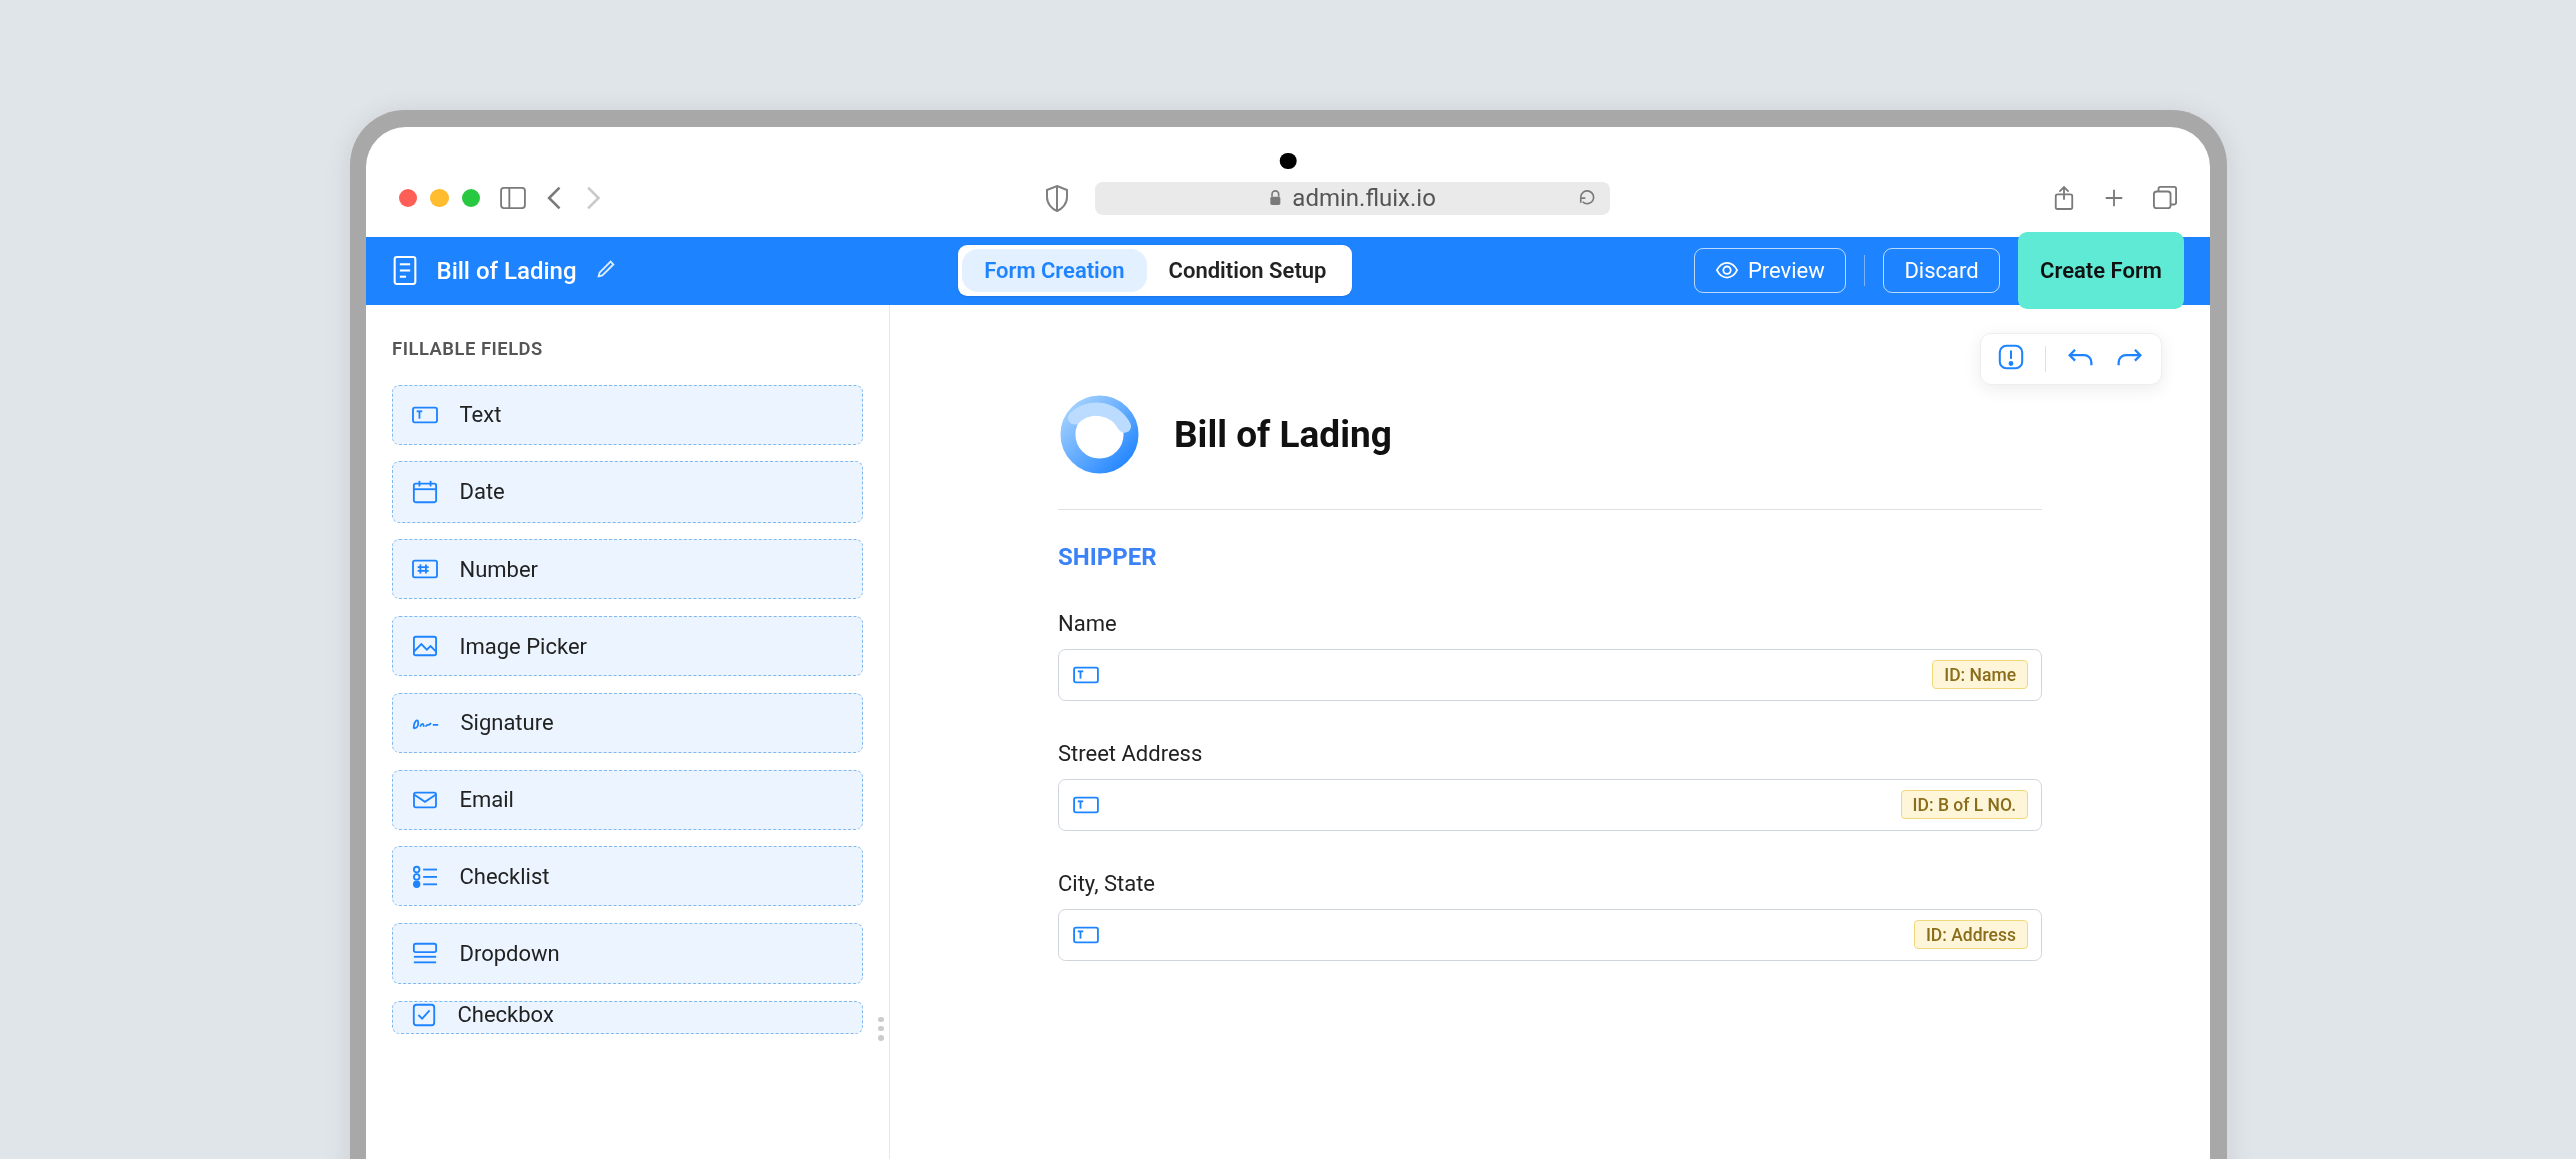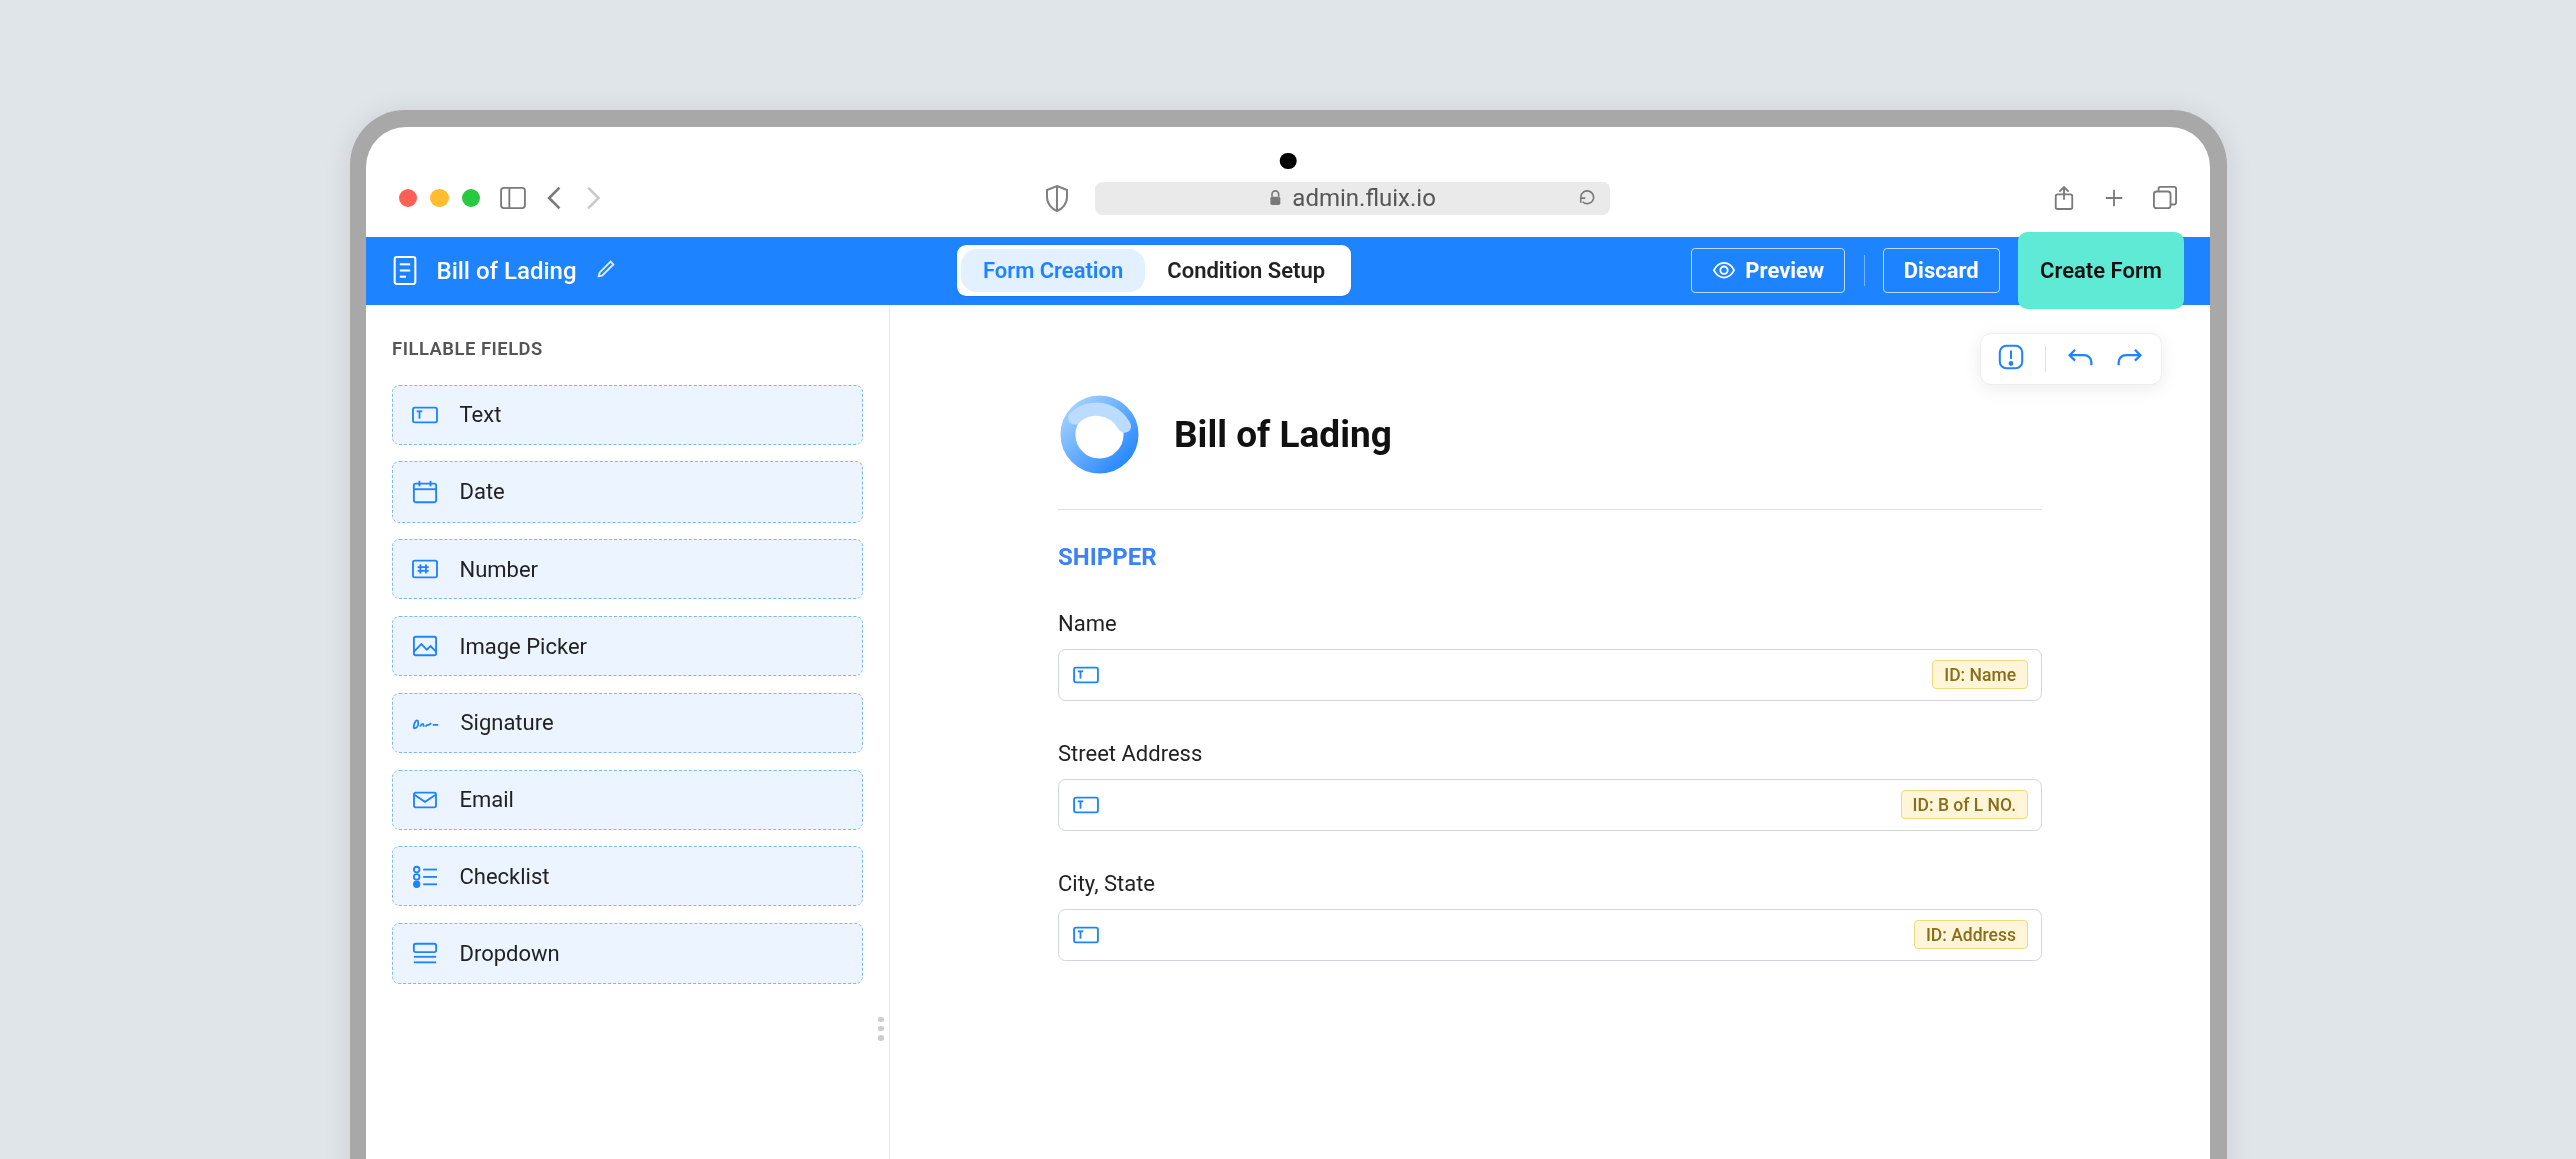--- a/index.html
+++ b/index.html
@@ -27,21 +27,21 @@
 .app-header { background: #1e83ff; height: 68px; display: flex; align-items: center; padding: 0 26px; color: #fff; }
 .doc-icon { margin-right: 18.4px; display: flex; }
 .form-title { font-size: 24px; font-weight: 500; margin-right: 18.4px; }
 .pencil { opacity: 0.85; }
 .header-center { flex: 1; display: flex; justify-content: center; }
 .segmented { background: #fff; border-radius: 9.2px; padding: 3.7px; display: flex; box-shadow: 0 0.9px 1.8px rgba(0,0,0,0.1); }
 .segment { padding: 9.2px 22px; font-size: 22px; font-weight: 600; border-radius: 16px; cursor: pointer; }
 .segment.active { background: #e3f0ff; color: #1e83ff; }
 .segment.inactive { color: #222; }
 .header-right { display: flex; align-items: center; gap: 18.4px; }
-.btn-outline { border: 1.4px solid rgba(255,255,255,0.7); background: transparent; color: #fff; padding: 9.2px 20px; border-radius: 4px; font-size: 22px; font-weight: 700; display: flex; align-items: center; gap: 9.2px; cursor: pointer; }
+.btn-outline { border: 1.4px solid rgba(255,255,255,0.7); background: transparent; color: #fff; padding: 9.2px 20px; border-radius: 9px; font-size: 22px; font-weight: 400; display: flex; align-items: center; gap: 9.2px; cursor: pointer; }
 .divider-v { width: 0.9px; height: 31px; background: rgba(255,255,255,0.4); }
 .btn-solid { background: #5eead4; color: #111; padding: 26px 22px; border-radius: 9.2px; font-size: 22px; font-weight: 600; cursor: pointer; border: none; }
 
 .app-body { display: flex; height: 883px; }
 .sidebar { width: 524px; border-right: 0.9px solid #e8e8e8; padding: 33px 26px; position: relative; }
 .sidebar-title { font-size: 18.4px; font-weight: 600; letter-spacing: 0.5px; color: #555; margin-bottom: 26px; }
 .field-item { border: 1.8px dashed #7fb8f0; background: #ecf5ff; border-radius: 7.4px; padding: 16.6px 18.4px; display: flex; align-items: center; gap: 20px; margin-bottom: 16.6px; cursor: grab; }
 .field-item svg { flex-shrink: 0; }
 .field-label { font-size: 22px; color: #222; }
 .drag-dots { position: absolute; right: 5.5px; bottom: 147px; display: flex; flex-direction: column; gap: 3.7px; }
@@ -240,20 +240,27 @@
           <span class="field-label">Checklist</span>
         </div>
         <div class="field-item">
           <svg width="28" height="26" viewBox="0 0 30 28" fill="none" stroke="#1e83ff" stroke-width="2">
               <rect x="3" y="3" width="24" height="9" rx="2"></rect>
               <line x1="3" y1="17" x2="27" y2="17"></line>
               <line x1="3" y1="23" x2="27" y2="23"></line>
             </svg>
           <span class="field-label">Dropdown</span>
         </div>
+        <div class="field-item" style="margin-bottom:0; overflow:hidden; max-height:33px; padding-top:11px;">
+          <svg width="26" height="26" viewBox="0 0 28 28" fill="none" stroke="#1e83ff" stroke-width="2">
+              <rect x="3" y="3" width="22" height="22" rx="3"></rect>
+              <path d="M8 14 L12 18 L20 9"></path>
+            </svg>
+          <span class="field-label">Checkbox</span>
+        </div>
 
         <div class="drag-dots">
           <span></span>
             <span></span>
             <span></span>
         </div>
       </div>
 
       <div class="canvas">
         <div class="canvas-toolbar">

